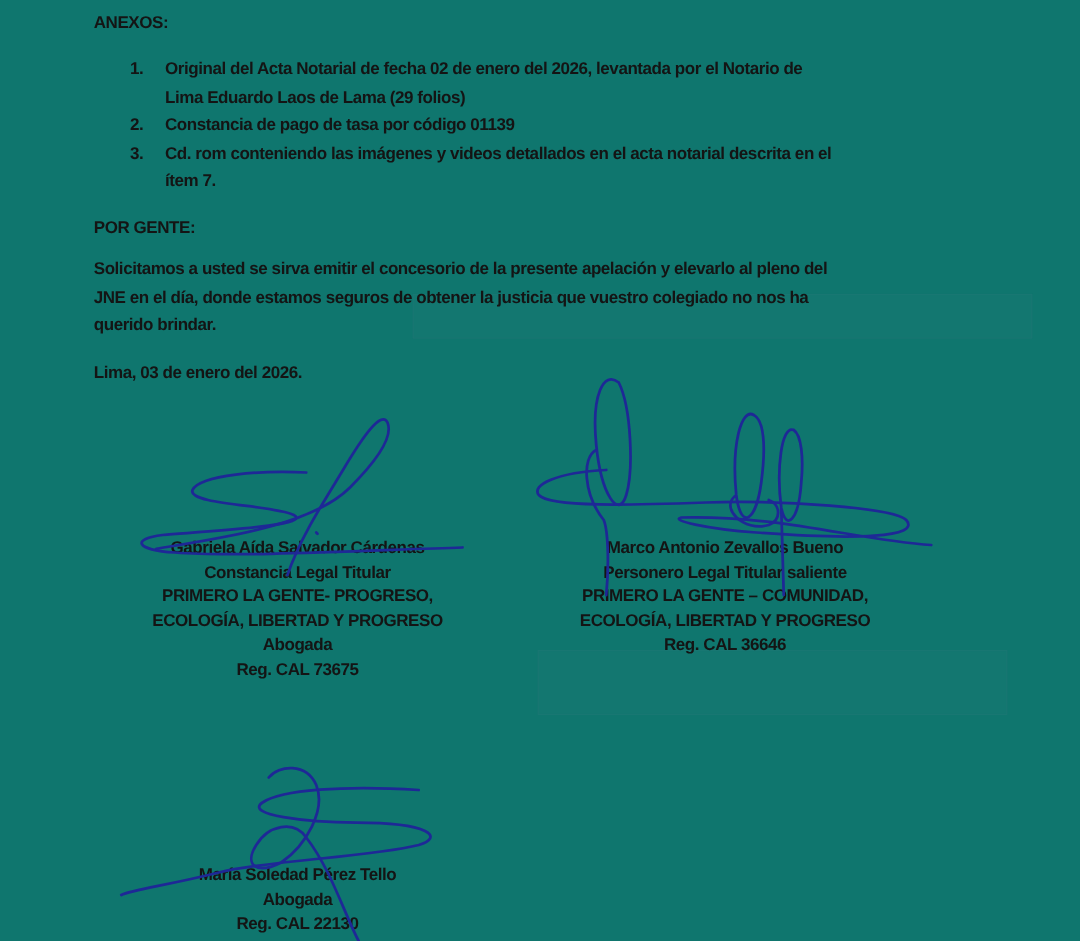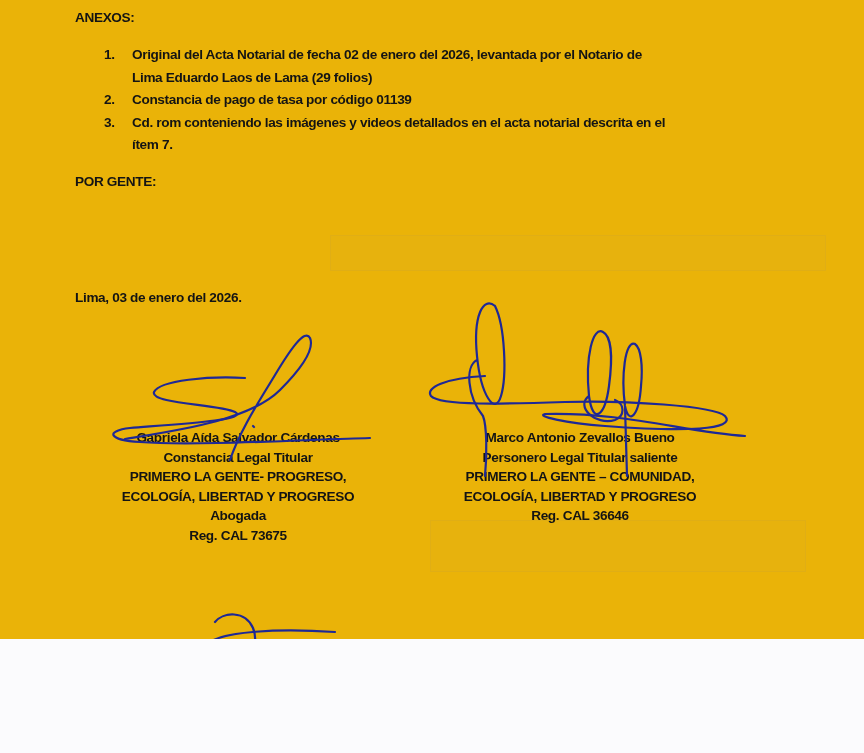--- a/index.html
+++ b/index.html
@@ -2,22 +2,22 @@
 <html><head>
   <meta charset="utf-8">
   <style>
     * { box-sizing: border-box; margin: 0; padding: 0; }
     html, body {
       width: 864px; height: 753px; overflow: hidden;
       background: #fbfbfd;
     }
     .page {
       position: relative;
-      width: 864px; height: 639px;
-      background: #eab308;
+      width: 864px; height: 753px;
+      background: #0f766e;
       font-family: "Liberation Sans", "DejaVu Sans", sans-serif;
       color: #141414;
       font-weight: bold;
       font-size: 13.6px;
       letter-spacing: -0.35px;
       overflow: hidden;
     }
     
     .bleed { position: absolute; border: 1px solid rgba(120,120,150,0.06); background: rgba(150,150,190,0.03); }
     .heading {
@@ -71,20 +71,25 @@
     </li>
     <li>
       <span class="num">3.</span>
       <div>Cd. rom conteniendo las imágenes y videos detallados en el acta notarial descrita en el</div>
       <div>ítem 7.</div>
     </li>
   </ul>
 
   <div class="heading" style="top:174px;">POR GENTE:</div>
 
+  <div class="para">
+    <div>Solicitamos a usted se sirva emitir el concesorio de la presente apelación y elevarlo al pleno del</div>
+    <div>JNE en el día, donde estamos seguros de obtener la justicia que vuestro colegiado no nos ha</div>
+    <div>querido brindar.</div>
+  </div>
 
   <div class="place-date">Lima, 03 de enero del 2026.</div>
 
   <div class="sig-block" style="left:88px;top:428px;width:300px;">
     <div>Gabriela Aída Salvador Cárdenas</div>
     <div>Constancia Legal Titular</div>
     <div>PRIMERO LA GENTE- PROGRESO,</div>
     <div>ECOLOGÍA, LIBERTAD Y PROGRESO</div>
     <div>Abogada</div>
     <div>Reg. CAL 73675</div>

